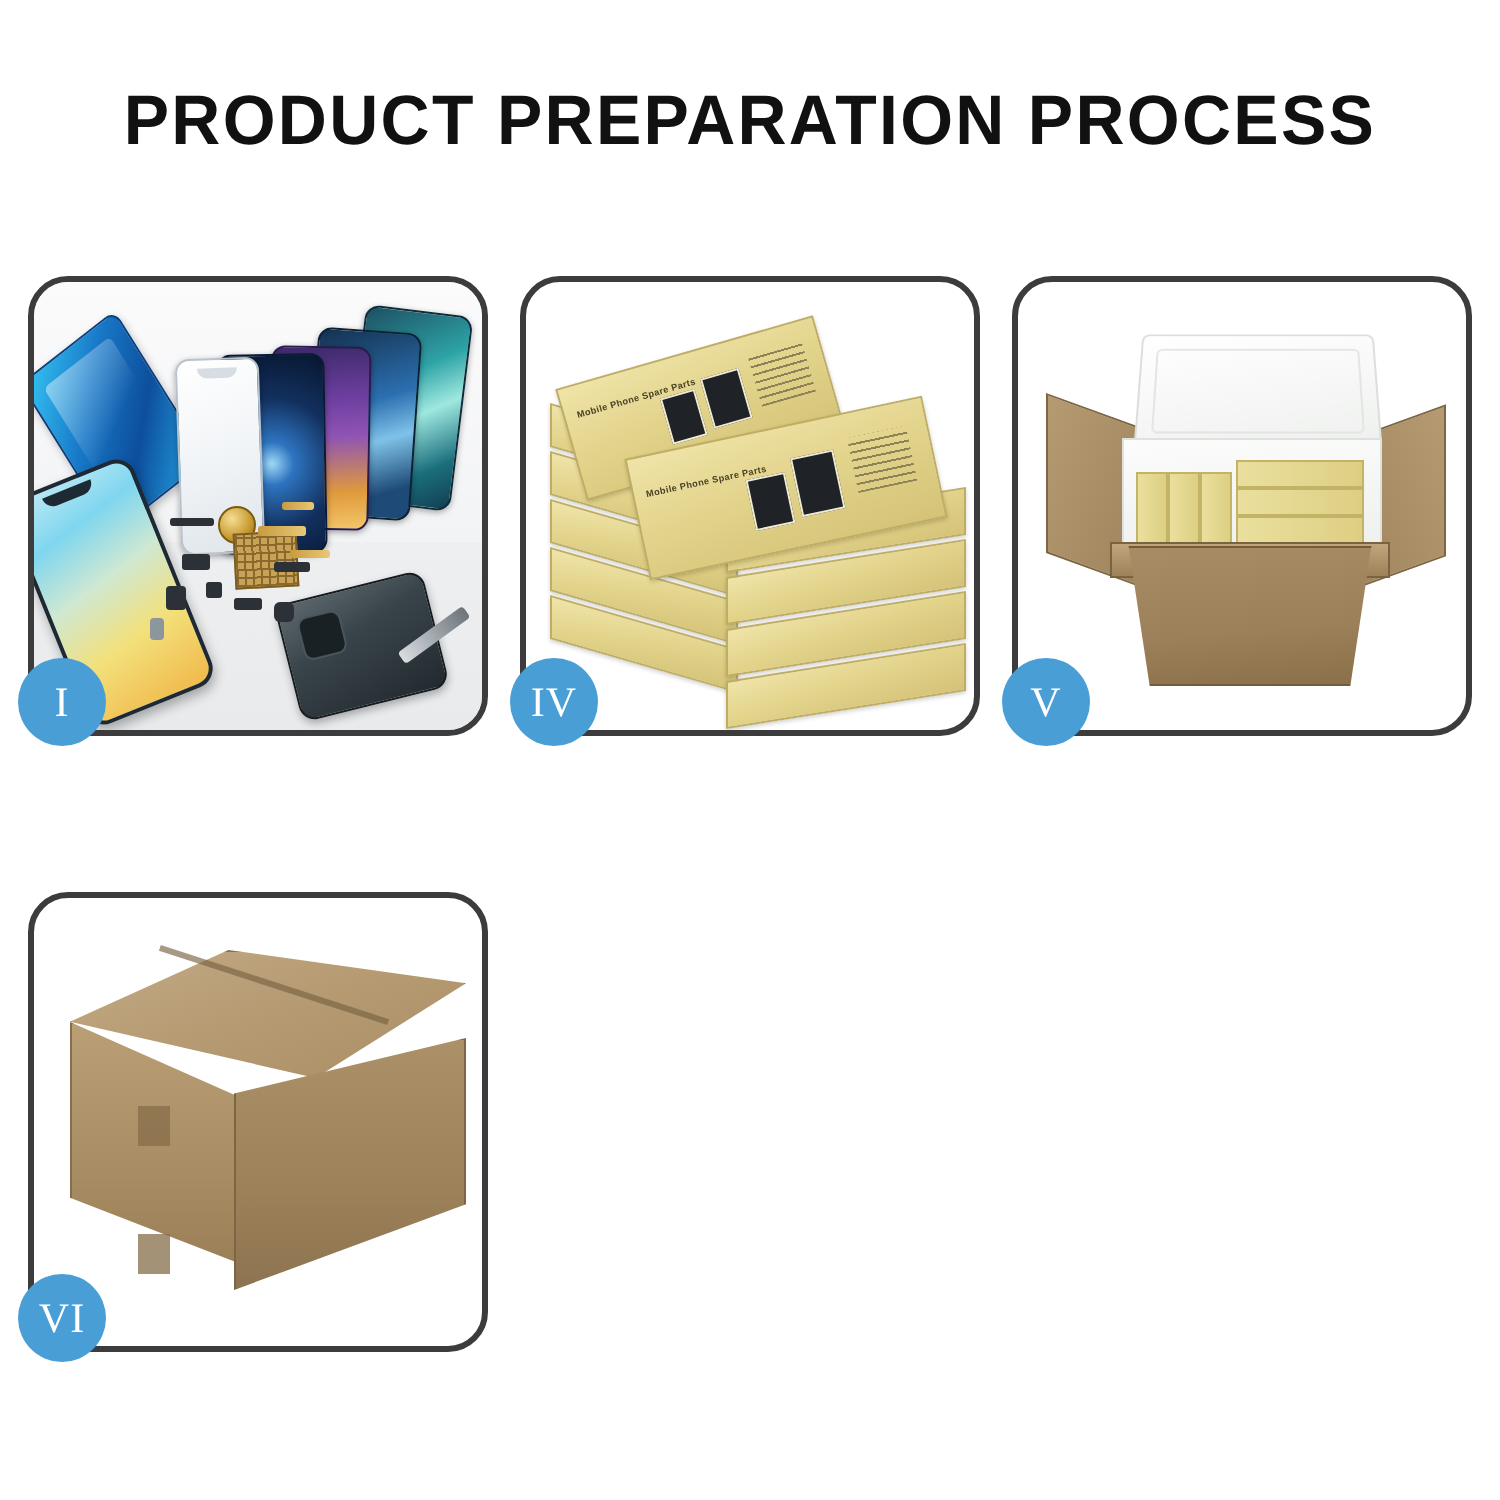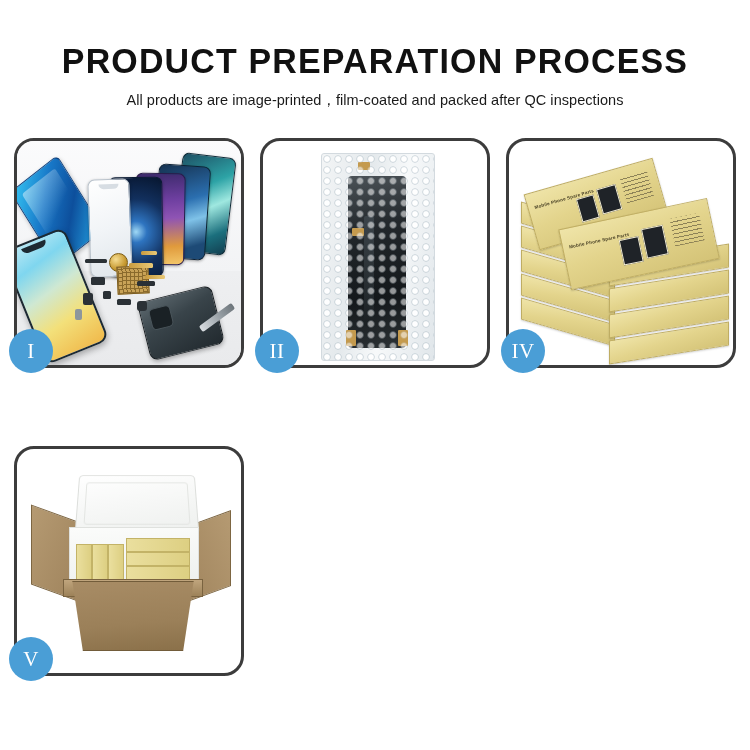--- a/index.html
+++ b/index.html
@@ -410,21 +410,20 @@
     background: rgba(133,110,74,.75);
   }
 </style>
 </head>
 <body>
 
 <div class="page">
 
   <div class="header">
     <h1 class="title">PRODUCT PREPARATION PROCESS</h1>
-    <p class="subtitle">All products are image-printed，film-coated and packed after QC inspections</p>
   </div>
 
   <div class="grid">
 
     <div class="panel p1">
       <div class="panel-photo">
         <div class="bg-split"></div>
         <div class="bg-split2"></div>
 
         <div class="lcd-blue"></div>
@@ -448,33 +447,20 @@
         <div class="chip" style="top:160px; left:120px; width:10px; height:10px; border-radius:3px;"></div>
         <div class="chip" style="top:140px; left:120px; width:18px; height:5px;"></div>
         <div class="flex" style="top:122px; left:112px; width:24px; height:5px;"></div>
         <div class="flex" style="top:134px; left:128px; width:20px; height:4px;"></div>
         <div class="flex" style="top:110px; left:124px; width:16px; height:4px;"></div>
         <div class="chip" style="top:168px; left:58px; width:7px; height:11px; border-radius:2px; background:#8d969c;"></div>
       </div>
       <div class="badge">I</div>
     </div>
 
-    <div class="panel p2">
-      <div class="panel-photo">
-        <div class="bubble-pack">
-          <div class="pack-inner"></div>
-          <div class="pack-tape" style="top:8px; left:36px; width:12px; height:8px;"></div>
-          <div class="pack-tape" style="top:74px; left:30px; width:12px; height:8px;"></div>
-          <div class="pack-tape" style="bottom:14px; left:24px; width:10px; height:16px;"></div>
-          <div class="pack-tape" style="bottom:14px; right:26px; width:10px; height:16px;"></div>
-          <div class="bubble-overlay"></div>
-        </div>
-      </div>
-      <div class="badge">II</div>
-    </div>
 
 
     <div class="panel p4">
       <div class="panel-photo">
         <div class="stack">
 
           <div class="sbox" style="top:54px;  left:0px;  width:92px; height:20px; transform: skewY(16deg);"></div>
           <div class="sbox" style="top:78px;  left:0px;  width:92px; height:20px; transform: skewY(16deg);"></div>
           <div class="sbox" style="top:102px; left:0px;  width:92px; height:20px; transform: skewY(16deg);"></div>
           <div class="sbox" style="top:126px; left:0px;  width:92px; height:20px; transform: skewY(16deg);"></div>
@@ -517,15 +503,26 @@
           <div class="c5-yellow-row" style="top:24px; left:56px; width:62px; height:12px;"></div>
           <div class="c5-yellow-row" style="top:38px; left:56px; width:62px; height:12px;"></div>
           <div class="c5-yellow-row" style="top:52px; left:56px; width:62px; height:8px;"></div>
         </div>
         <div class="c5-rim"></div>
         <div class="c5-body"></div>
       </div>
       <div class="badge">V</div>
     </div>
 
+    <div class="panel p6">
+      <div class="panel-photo">
+        <div class="c6-top"></div>
+        <div class="c6-left"></div>
+        <div class="c6-right"></div>
+        <div class="c6-seam" style="top:42px; left:60px; width:120px; height:3px; transform: rotate(18deg);"></div>
+        <div class="c6-tab" style="top:104px; left:52px;"></div>
+        <div class="c6-tab" style="top:168px; left:52px;"></div>
+      </div>
+      <div class="badge">VI</div>
+    </div>
 
   </div>
 </div>
 
 </body></html>

